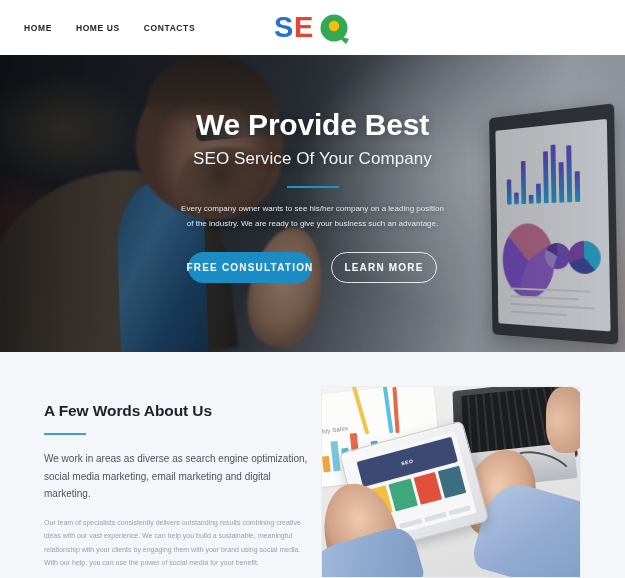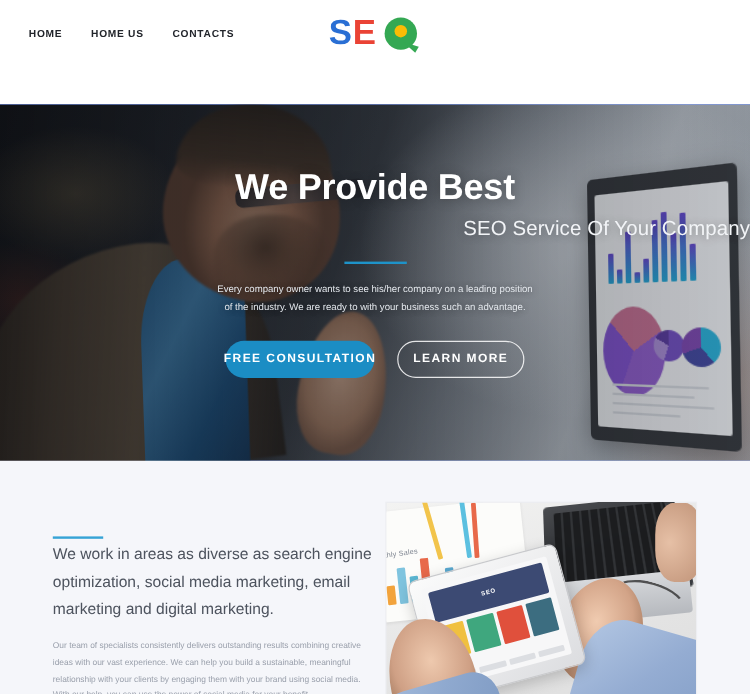--- a/index.html
+++ b/index.html
@@ -80,21 +80,20 @@
     white-space: nowrap;
     cursor: pointer;
   }
 
   
   .hero {
     position: relative;
     height: 297px;
     overflow: hidden;
     background: #1d4ed8;
-    margin-top: 32px;
   }
   .hero-photo {
     position: absolute;
     inset: 0;
   }
   
   .bg-base {
     position: absolute; inset: 0;
     background:
       radial-gradient(ellipse 120px 80px at 10% 25%, rgba(120,105,75,.55), transparent 70%),
@@ -246,21 +245,20 @@
     line-height: 1.08;
     text-shadow: 0 1px 10px rgba(0,0,0,.3);
   }
   .hero-sub {
     margin-top: 8px;
     font-size: 17px;
     color: #f2f4f7;
     font-weight: normal;
     letter-spacing: 0.1px;
     text-shadow: 0 1px 8px rgba(0,0,0,.3);
-    text-align: right;
   }
   .hero-rule {
     width: 52px;
     height: 2px;
     background: #1e93c9;
     margin: 17px auto 0;
   }
   .hero-text {
     margin: 14px auto 0;
     width: 268px;
@@ -324,22 +322,22 @@
     color: #1d2129;
     letter-spacing: -0.1px;
   }
   .about-rule {
     width: 42px;
     height: 2px;
     background: #36a3d6;
     margin-top: 13px;
   }
   .about-lead {
-    margin-top: 2px;
-    font-size: 13px;
+    margin-top: 15px;
+    font-size: 10px;
     line-height: 1.75;
     color: #4d535e;
   }
   .about-body {
     margin-top: 13px;
     font-size: 7px;
     line-height: 1.95;
     color: #9aa0ac;
   }
   .about-btn {
@@ -584,31 +582,32 @@
         <div class="m-line" style="left:14px;top:188px;width:60px;"></div>
       </div>
     </div>
     <div class="hero-tint"></div>
   </div>
 
   <div class="hero-content">
     <h1 class="hero-title">We Provide Best</h1>
     <h2 class="hero-sub">SEO Service Of Your Company</h2>
     <div class="hero-rule"></div>
-    <p class="hero-text">Every company owner wants to see his/her company on a leading position of the industry. We are ready to with your business such an advantage.</p>
+    <p class="hero-text">Every company owner wants to see his/her company on a leading position of the industry. We are ready to give your business such an advantage.</p>
     <div class="hero-actions">
       <div class="btn btn-primary">FREE CONSULTATION</div>
       <div class="btn btn-ghost">LEARN MORE</div>
     </div>
   </div>
 </section>
 
 <section class="about">
   <div class="about-inner">
     <div class="about-left">
+      <h2 class="about-title">A Few Words About Us</h2>
       <div class="about-rule"></div>
       <p class="about-lead">We work in areas as diverse as search engine optimization, social media marketing, email marketing and digital marketing.</p>
       <p class="about-body">Our team of specialists consistently delivers outstanding results combining creative ideas with our vast experience. We can help you build a sustainable, meaningful relationship with your clients by engaging them with your brand using social media. With our help, you can use the power of social media for your benefit.</p>
       <button class="about-btn">LEARN MORE</button>
     </div>
 
     <div class="about-photo">
       <div class="desk"></div>
 
       <div class="paper-chart">

